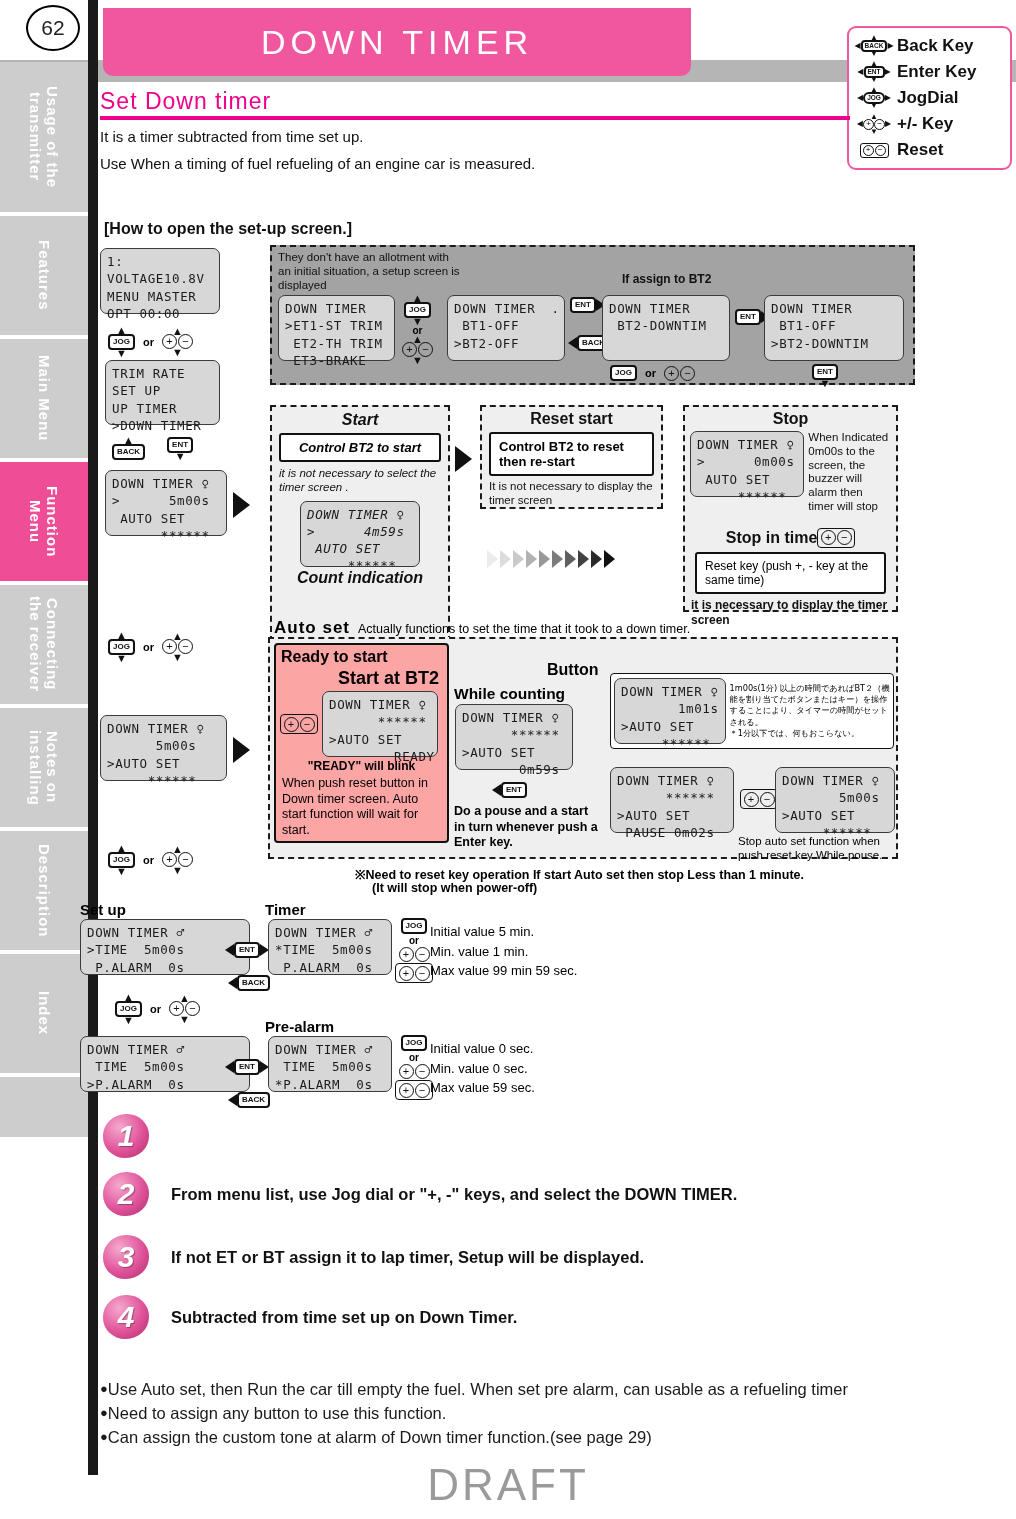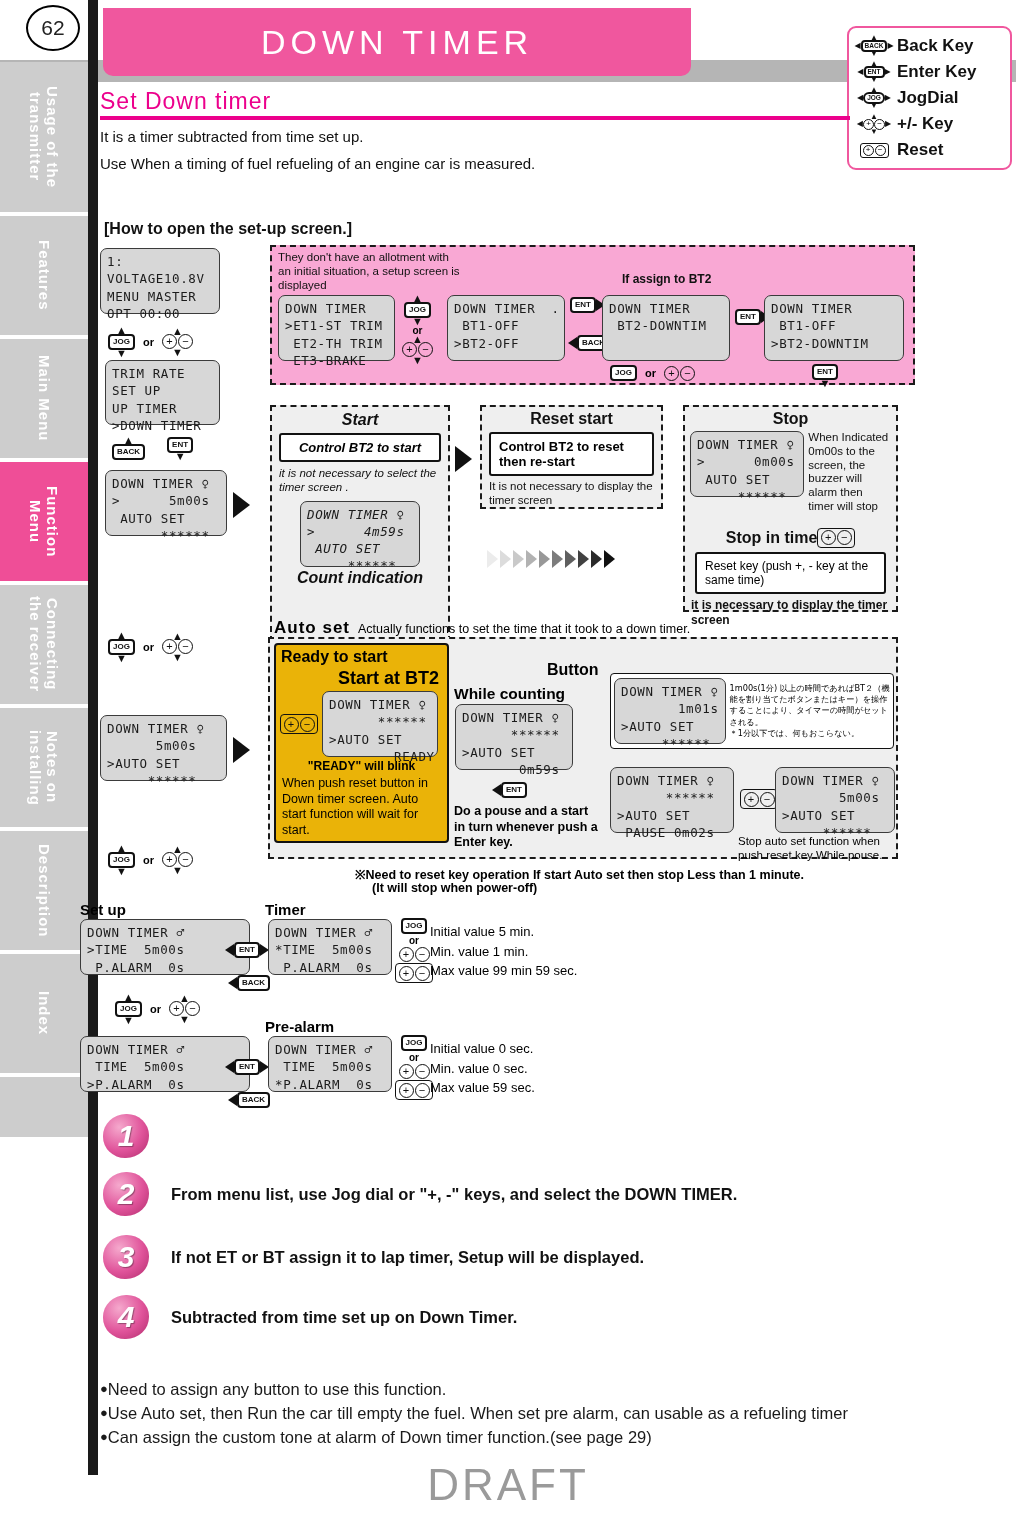--- a/index.html
+++ b/index.html
@@ -112,21 +112,21 @@
 
   .pmpair { display:inline-flex; gap:1px; align-items:center; }
   .pmcirc {
     width:15px;height:15px;border:1.8px solid #111;border-radius:50%;
     display:inline-flex;align-items:center;justify-content:center;font-size:11px;line-height:1;color:#111;
   }
   .pmboxed { border:1.9px solid #111;border-radius:4px;padding:1.5px 2.5px;display:inline-flex;gap:1px; }
 
   
   .dgroup { position:absolute; border:2.5px dashed #1a1a1a; }
-  .pinkbg { background:#f9a8d4; }
+  .pinkbg { background:#a3a3a3; }
   .greybg { background:#efefef; }
 
   .cap { font-size:11.5px; color:#111; line-height:1.2; }
   .capb { font-size:12px; color:#111; line-height:1.25; font-weight:bold; }
   .hdr { font-size:16px; font-weight:bold; color:#111; text-align:center; }
 
   .wbox { border:2px solid #111; border-radius:3px; background:#fff; padding:5px 8px; }
 
   .bigtri { width:0;height:0;border-left:17px solid #111;border-top:13px solid transparent;border-bottom:13px solid transparent; }
 
@@ -482,21 +482,21 @@
   <div class="capb" style="margin:4px 6px 0 6px;">it is necessary to display the timer screen</div>
 </div>
 
 <div style="position:absolute;left:274px;top:618px;display:flex;align-items:baseline;gap:8px;">
   <span style="font-size:17px;font-weight:bold;letter-spacing:1px;">Auto set</span>
   <span style="font-size:12.5px;">Actually functions to set the time that it took to a down timer.</span>
 </div>
 
 <div class="dgroup greybg" style="left:268px;top:637px;width:630px;height:222px;">
 
-  <div style="position:absolute;left:4px;top:4px;width:175px;height:200px;border:2px solid #111;border-radius:4px;background:#eab308;">
+  <div style="position:absolute;left:4px;top:4px;width:175px;height:200px;border:2px solid #111;border-radius:4px;background:#fca5a5;">
     <div style="font-size:16px;font-weight:bold;margin:3px 0 0 5px;">Ready to start</div>
     <div style="font-size:18px;font-weight:bold;text-align:right;margin:2px 8px 0 0;">Start at BT2</div>
     <div style="display:flex;align-items:center;gap:4px;margin:2px 0 0 4px;">
       <span class="pmboxed">
           <span class="pmcirc">+</span>
           <span class="pmcirc">−</span>
         </span>
       <div class="lcd" style="width:116px;height:66px;">DOWN TIMER ♀
       ******
 &gt;AUTO SET
@@ -647,18 +647,18 @@
 <div class="stepline" style="left:103px;top:1235px;">
   <div class="stepnum">3</div>
   <div class="steptxt">If not ET or BT assign it to lap timer, Setup will be displayed.</div>
 </div>
 <div class="stepline" style="left:103px;top:1295px;">
   <div class="stepnum">4</div>
   <div class="steptxt">Subtracted from time set up on Down Timer.</div>
 </div>
 
 <div class="bullets">
+  <div class="bline"><span class="bdot">●</span><span>Use Auto set, then Run the car till empty the fuel. When set pre alarm, can usable as a refueling timer</span></div>
   <div class="bline"><span class="bdot">●</span><span>Need to assign any button to use this function.</span></div>
-  <div class="bline"><span class="bdot">●</span><span>Use Auto set, then Run the car till empty the fuel. When set pre alarm, can usable as a refueling timer</span></div>
   <div class="bline"><span class="bdot">●</span><span>Can assign the custom tone at alarm of Down timer function.(see page 29)</span></div>
 </div>
 
 <div class="draft">DRAFT</div>
 
 </body></html>

